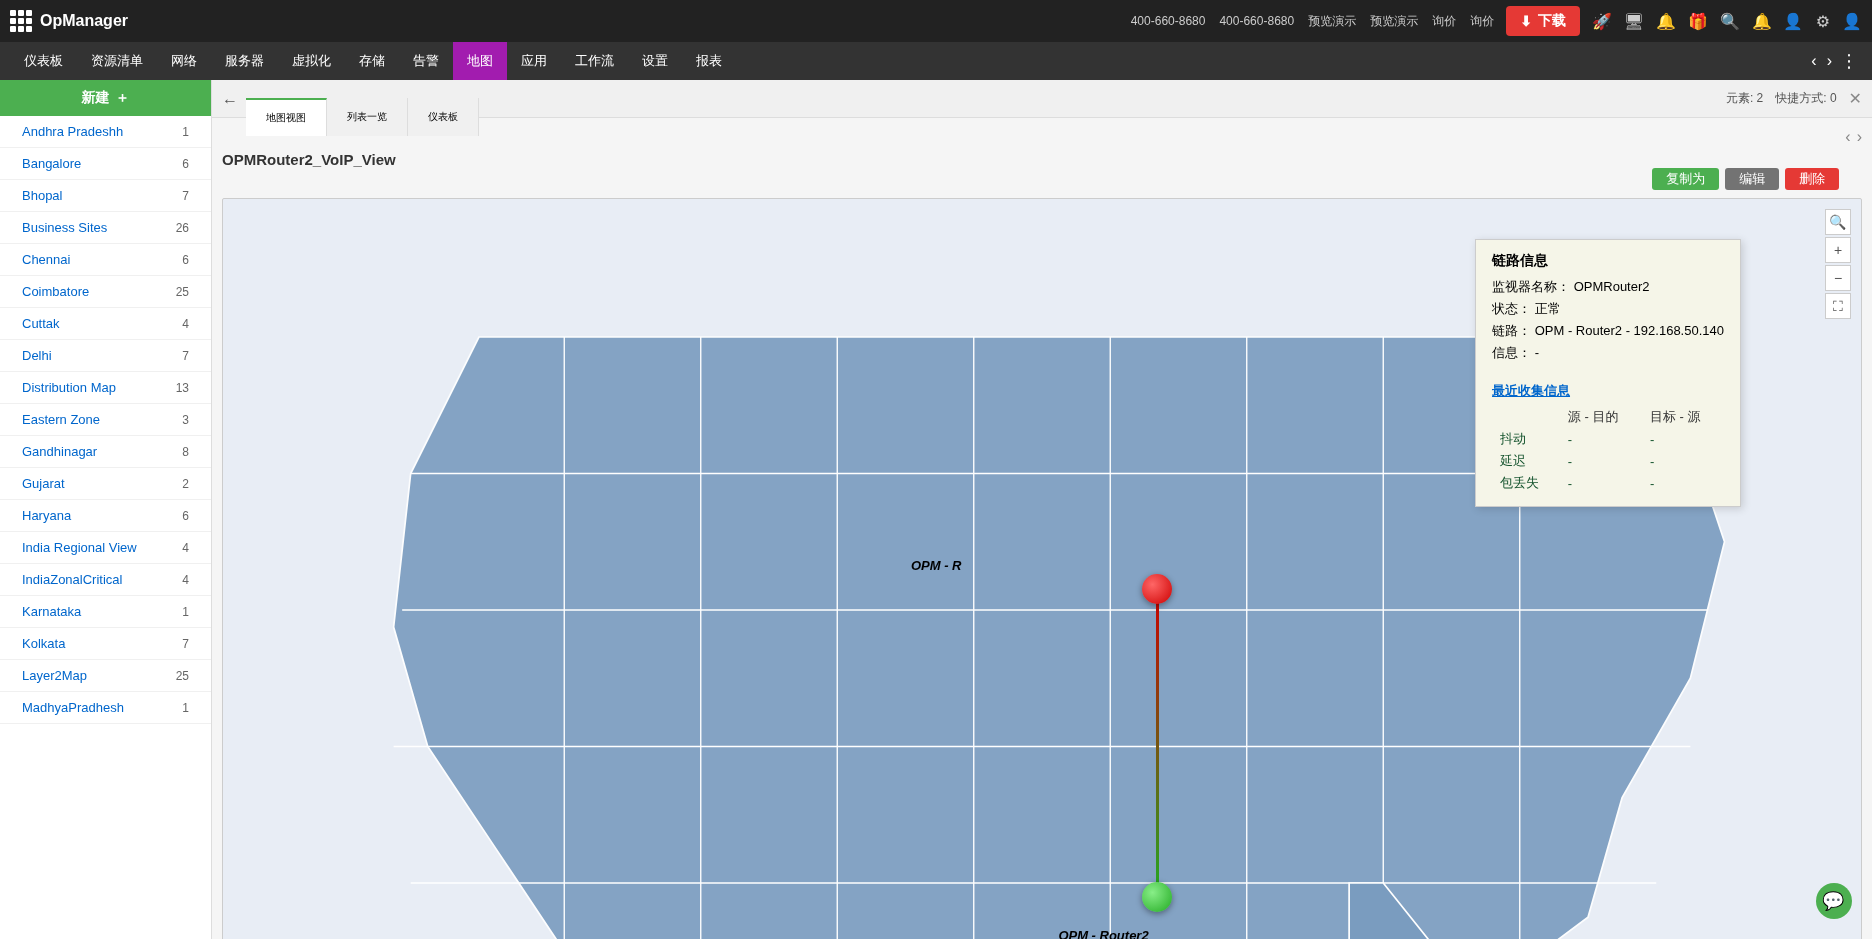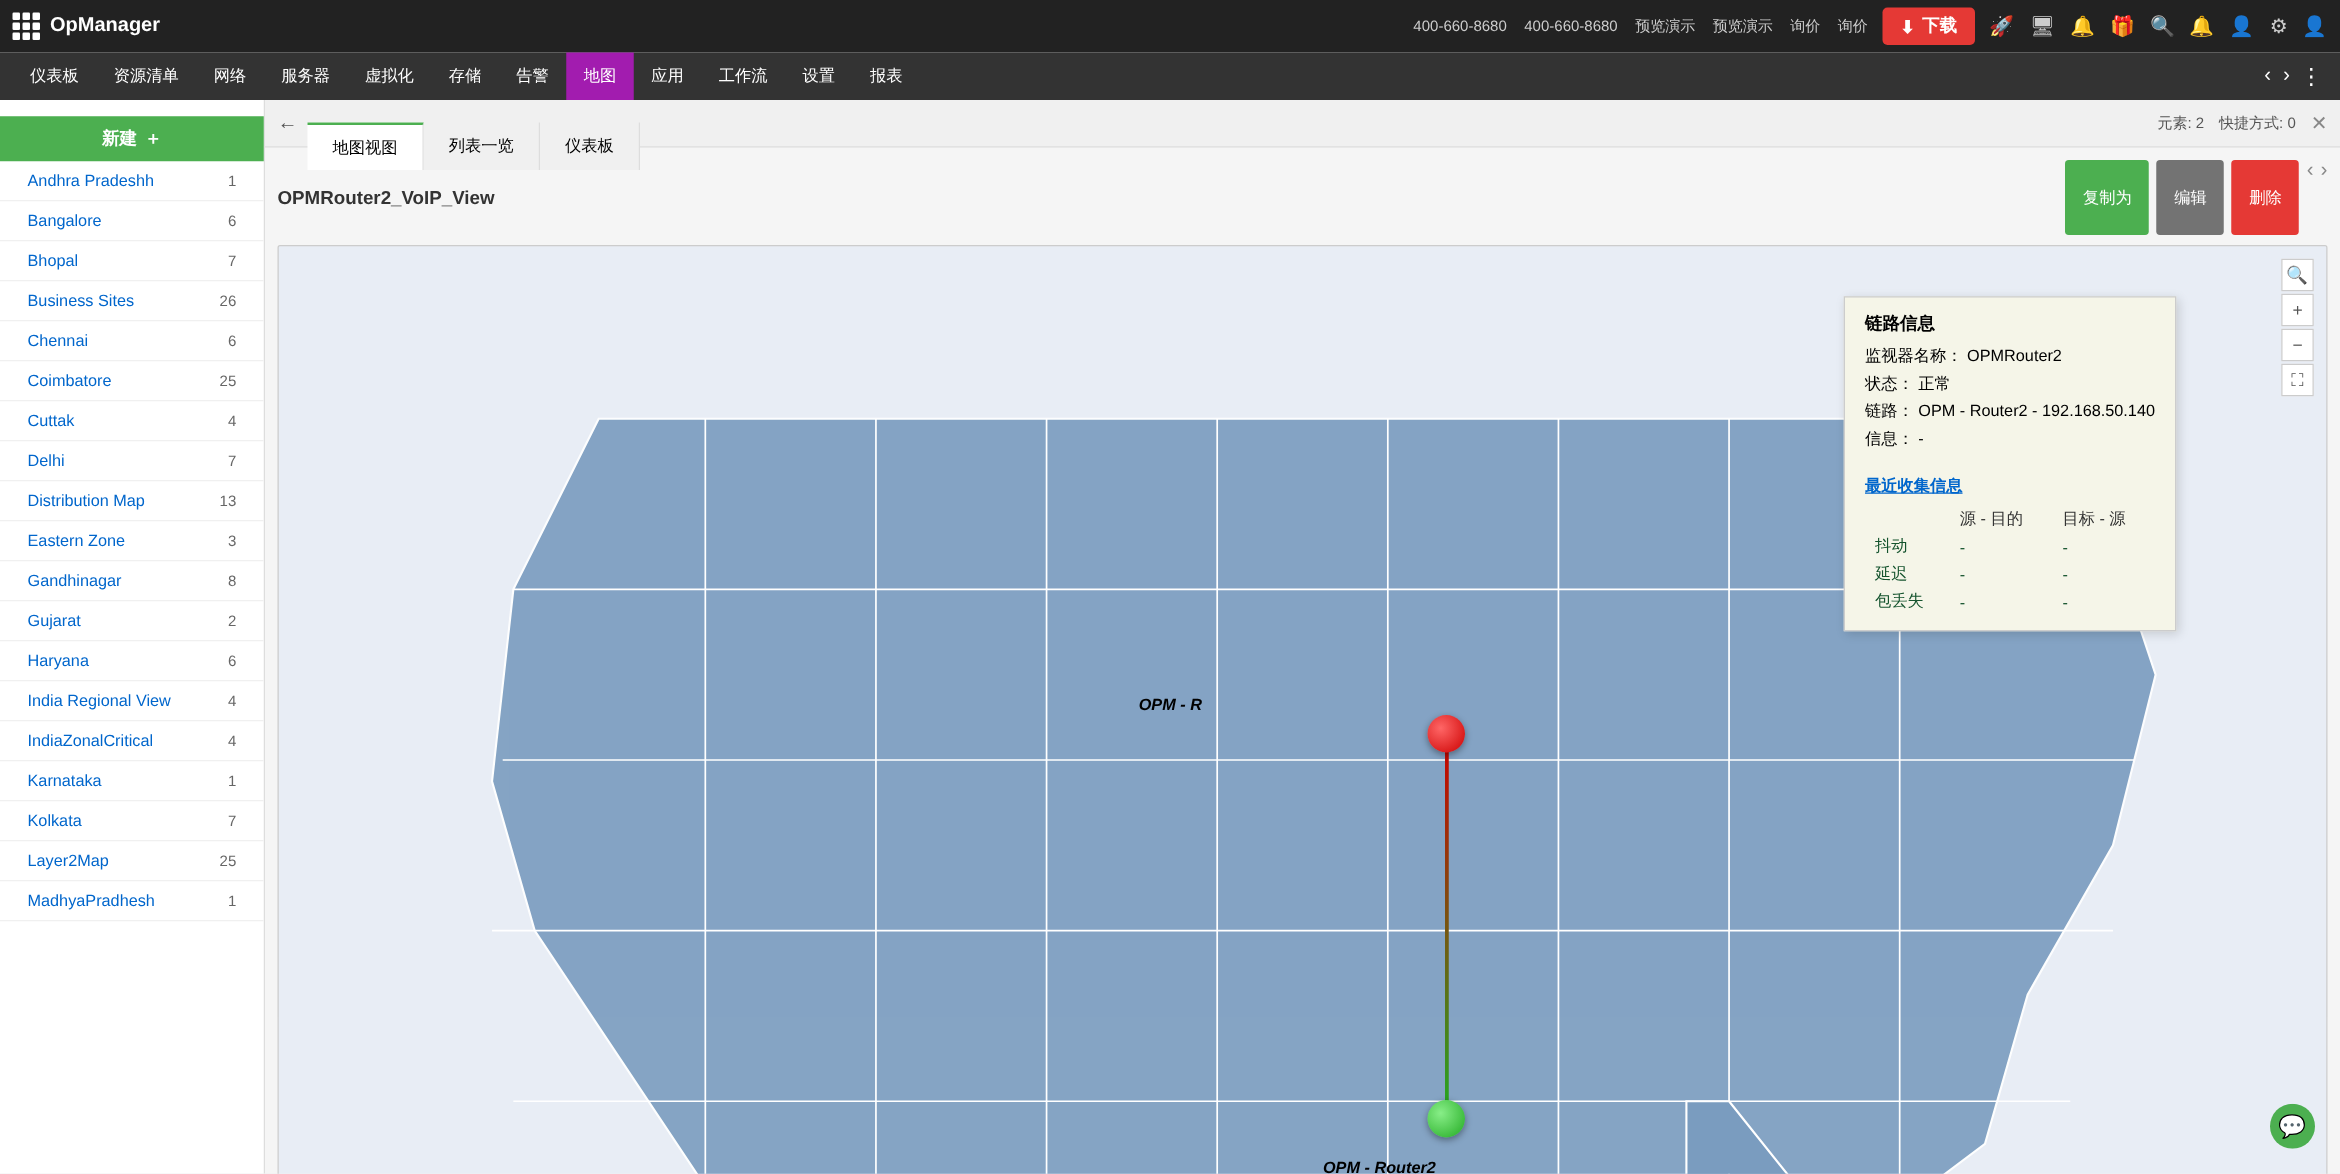--- a/index.html
+++ b/index.html
@@ -37,21 +37,21 @@
     .nav-more { color: #fff; font-size: 18px; cursor: pointer; padding: 0 4px; }
 
     
     .content-area { display: flex; height: calc(939px - 42px - 38px); }
 
     
     .sidebar { width: 212px; background: #fff; border-right: 1px solid #ddd; display: flex; flex-direction: column; }
     .sidebar-new-btn {
       background: #4caf50; color: #fff; border: none; height: 36px;
       display: flex; align-items: center; justify-content: center; gap: 6px;
-      cursor: pointer; font-size: 14px; font-weight: bold; width: 100%; margin-top: 13px;
+      cursor: pointer; font-size: 14px; font-weight: bold; width: 100%;
     }
     .sidebar-list { flex: 1; overflow-y: auto; }
     .sidebar-list::-webkit-scrollbar { width: 4px; }
     .sidebar-list::-webkit-scrollbar-thumb { background: #ccc; }
     .sidebar-item {
       display: flex; align-items: center; justify-content: space-between;
       padding: 8px 22px; border-bottom: 1px solid #f0f0f0; cursor: pointer;
     }
     .sidebar-item-name { color: #0066cc; font-size: 13px; }
     .sidebar-item-count { color: #666; font-size: 12px; }
@@ -60,37 +60,37 @@
     .main-panel { flex: 1; display: flex; flex-direction: column; background: #f5f5f5; }
 
     
     .tabs-bar {
       display: flex; align-items: center; background: #f0f0f0;
       border-bottom: 1px solid #ddd; height: 38px; padding: 0 10px;
     }
     .tab-back { cursor: pointer; font-size: 16px; margin-right: 8px; color: #555; }
     .tab {
       padding: 12px 20px; height: 38px; display: flex; align-items: center;
-      cursor: pointer; font-size: 13px; border-right: 1px solid #ddd;
+      cursor: pointer; font-size: 10px; border-right: 1px solid #ddd;
       background: #f0f0f0;
       margin-top: 36px;
     }
     .tab.active { background: #fff; border-top: 2px solid #4caf50; }
     .tabs-spacer { flex: 1; }
     .tabs-meta { font-size: 12px; color: #555; display: flex; gap: 12px; }
     .close-btn { cursor: pointer; font-size: 16px; color: #888; margin-left: 12px; }
 
     
     .map-container { flex: 1; display: flex; flex-direction: column; padding: 10px; position: relative; }
     .map-title-bar { display: flex; align-items: center; justify-content: space-between; margin-bottom: 8px; }
     .map-title { font-size: 15px; font-weight: bold; color: #333; }
     .map-btns { display: flex; gap: 6px; }
     .map-btn {
-      padding: 21px 14px; border: none; border-radius: 3px; cursor: pointer;
-      font-size: 13px; color: #fff;
+      padding: 2px 14px; border: none; border-radius: 3px; cursor: pointer;
+      font-size: 13px; color: #fff; margin-top: 40px;
     }
     .btn-copy { background: #4caf50; }
     .btn-edit { background: #737373; }
     .btn-delete { background: #e53935; }
 
     
     .map-view {
       flex: 1; background: #e8edf5; border: 1px solid #ccc; position: relative;
       overflow: hidden; border-radius: 2px;
     }

